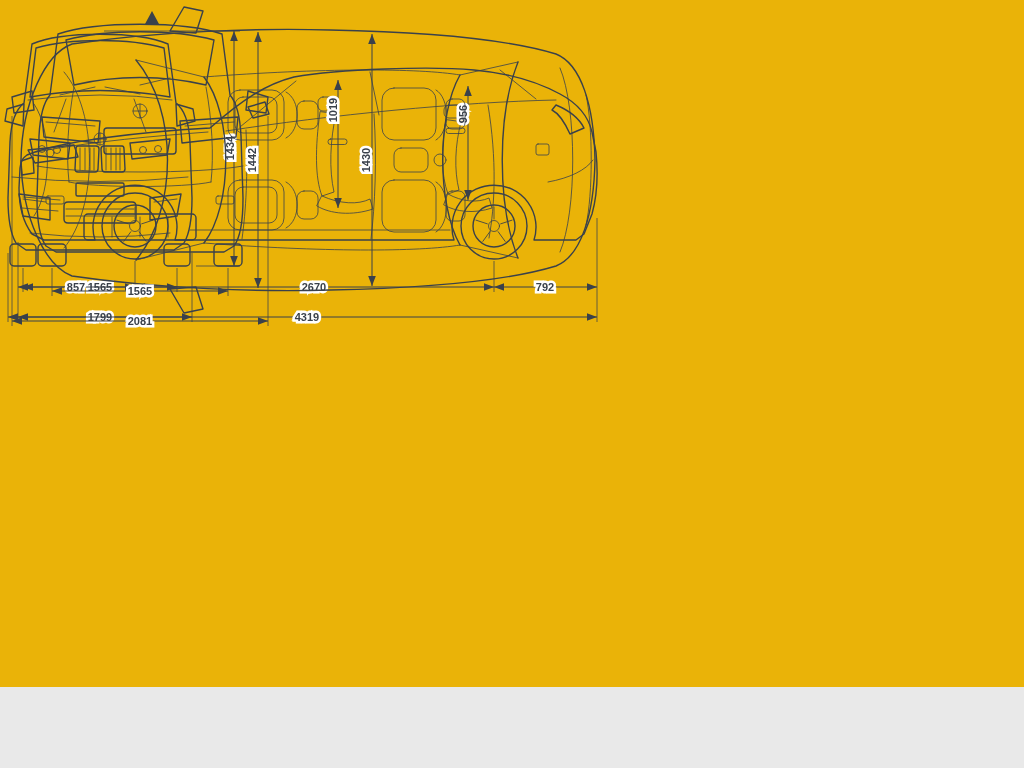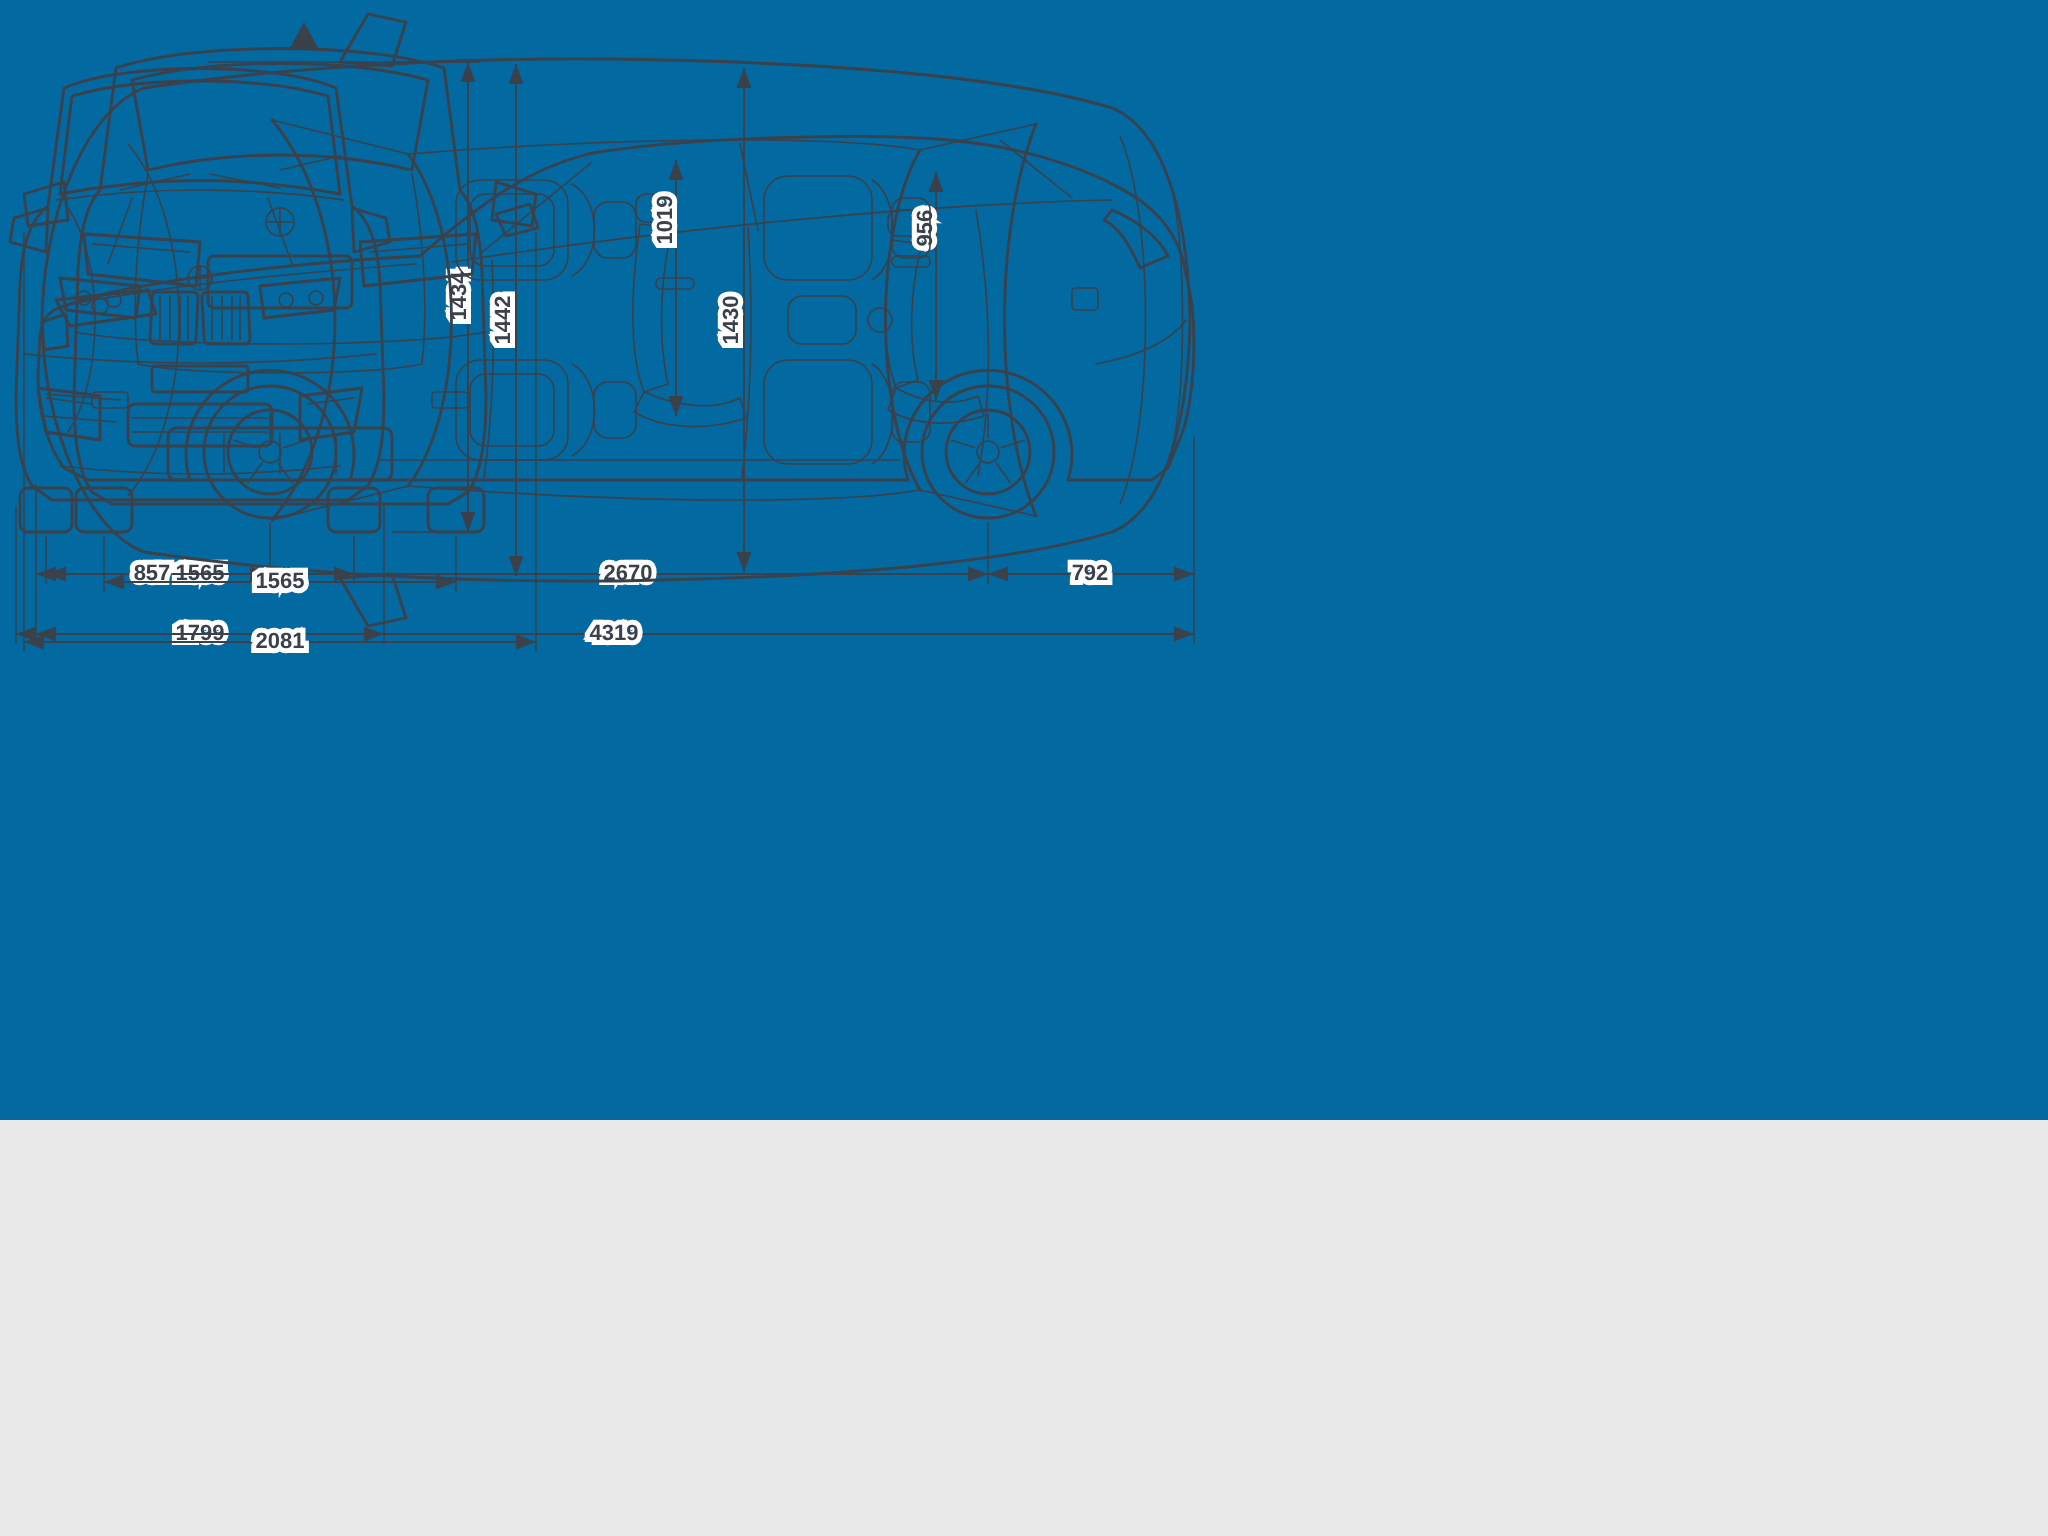--- a/index.html
+++ b/index.html
@@ -1,17 +1,17 @@
 <!DOCTYPE html>
 <html><head>
 <meta charset="utf-8">
 <style>
   html,body { margin:0; padding:0; background:#e9e9e9; }
   .canvas {
-    position:relative; width:1024px; height:560px; background:#0369a1;
+    position:relative; width:1024px; height:687px; background:#eab308;
     overflow:hidden; font-family:"Liberation Sans", sans-serif;
   }
   svg { position:absolute; display:block; }
   #front-view { left:0;   top:0;   }
   #side-view  { left:400; top:0;   }
   #top-view   { left:0;   top:425; }
   #rear-view  { left:744; top:425; }
 
   .o   { fill:none; stroke:#3a414b; stroke-width:1.4; stroke-linecap:round; stroke-linejoin:round; }
   .t   { fill:none; stroke:#3a414b; stroke-width:0.8; stroke-linecap:round; stroke-linejoin:round; }

